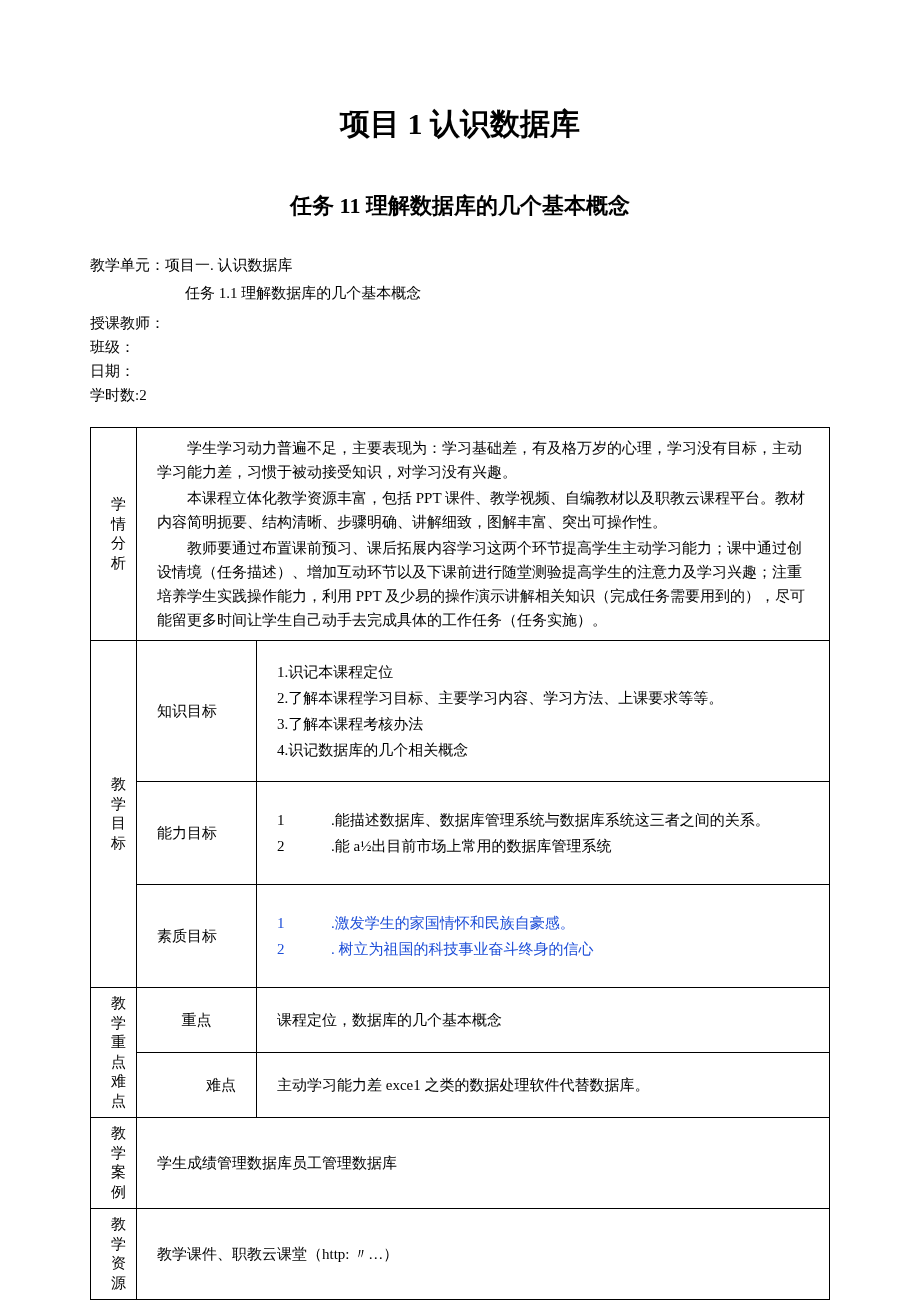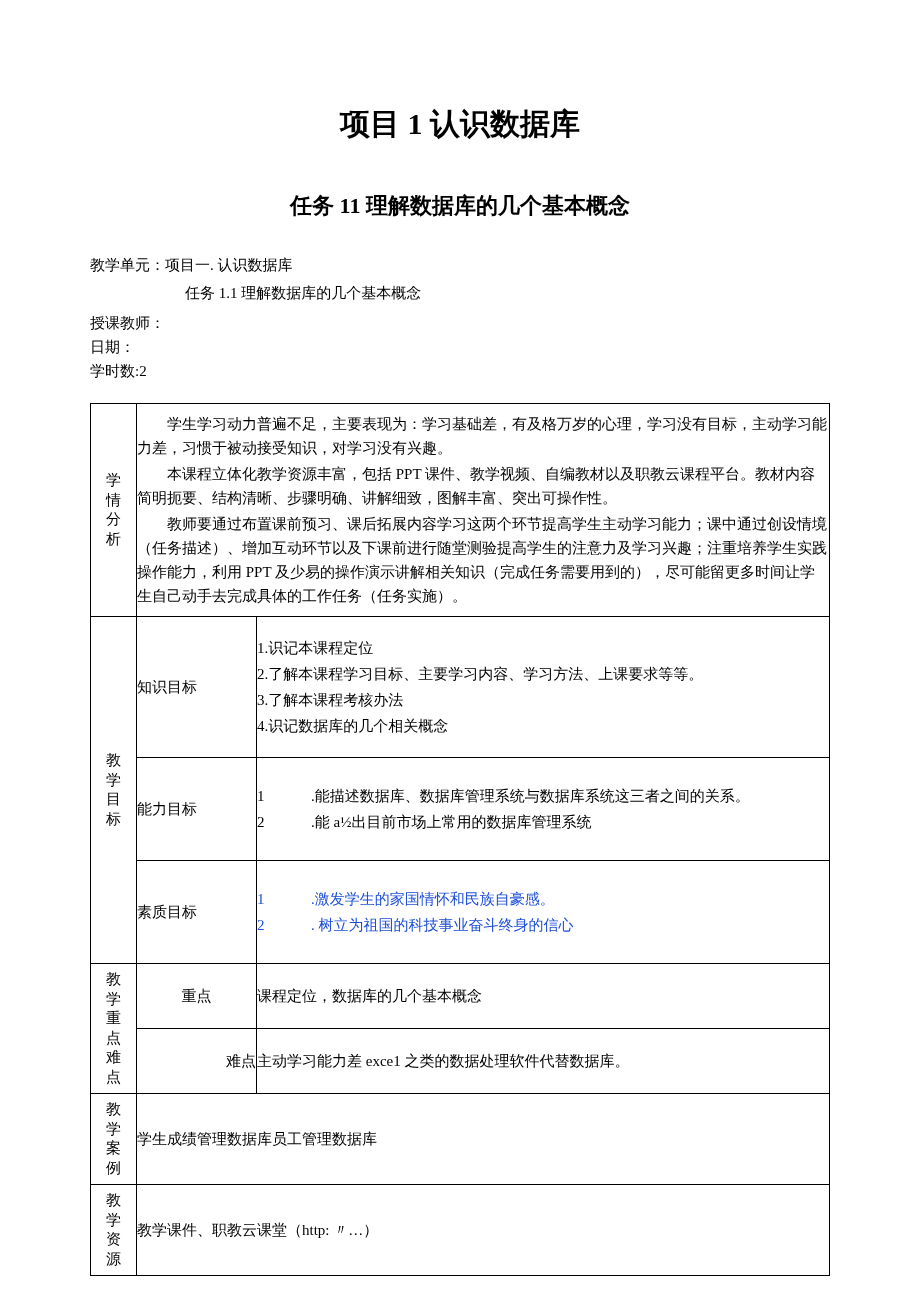--- a/index.html
+++ b/index.html
@@ -45,21 +45,21 @@
   .info-class   { width: 320px; }
   .info-date    { width: 150px; }
   .info-hours   { width: 110px; }
   table.main {
     border-collapse: collapse;
     width: 100%;
     table-layout: fixed;
   }
   table.main td {
     border: 1px solid #000;
-    padding: 6px 0;
+    padding: 6px 20px;
     vertical-align: middle;
   }
   .vlabel {
     width: 20px;
     text-align: center;
     padding: 8px 4px;
     line-height: 1.3;
   }
   .vlabel span {
     display: block;
@@ -96,20 +96,21 @@
 <h1>项目 1 认识数据库</h1>
 <h2>任务 11 理解数据库的几个基本概念</h2>
 
 <div class="meta-row">
   <span>教学单元：</span><span>项目一. 认识数据库</span>
 </div>
 <div class="meta-row indent">任务 1.1 理解数据库的几个基本概念</div>
 
 <div class="info-row">
   <span class="info-cell info-teacher">授课教师：</span>
+  <span class="info-cell info-class">班级：</span>
   <span class="info-cell info-date">日期：</span>
   <span class="info-cell info-hours">
     <span>学时数:</span><span>2</span>
   </span>
 </div>
 
 <table class="main">
   <colgroup>
     <col style="width:46px">
     <col style="width:120px">

